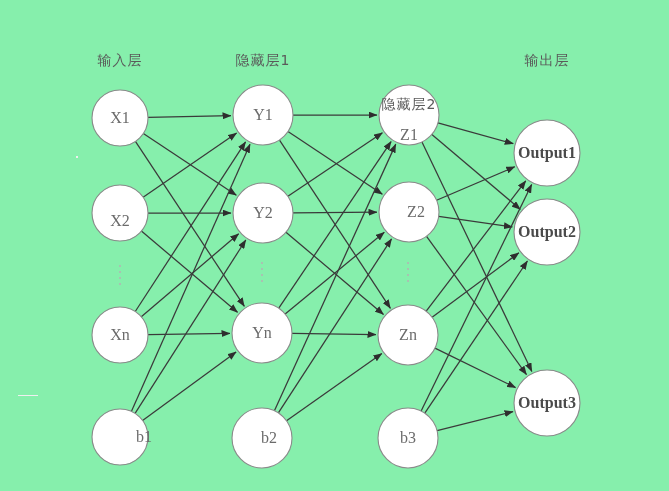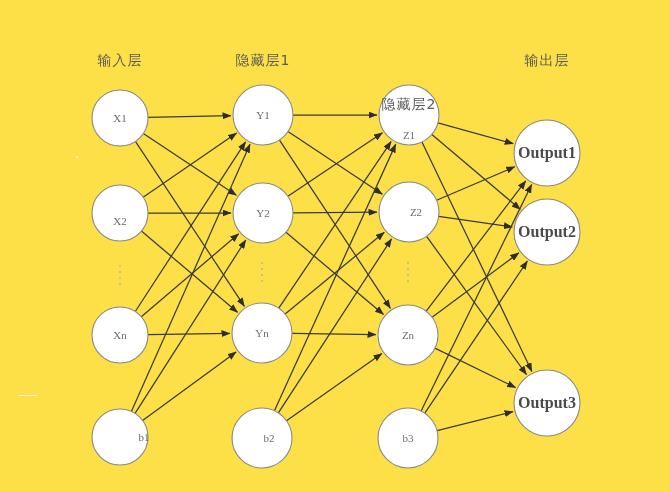--- a/index.html
+++ b/index.html
@@ -4,21 +4,21 @@
 <style>
   html, body {
     margin: 0;
     padding: 0;
     background: #ffffff;
   }
   #canvas {
     position: relative;
     width: 669px;
     height: 491px;
-    background: #fde047;
+    background: #86efac;
     overflow: hidden;
     font-family: "Liberation Serif", "DejaVu Serif", serif;
   }
   #net-svg {
     position: absolute;
     left: 0;
     top: 0;
     width: 669px;
     height: 491px;
   }
@@ -28,21 +28,21 @@
     font-size: 14px;
     color: #5a5a5a;
     letter-spacing: 1px;
     white-space: nowrap;
     transform: translateX(-50%);
     user-select: none;
   }
   .node-label {
     position: absolute;
     font-family: "Liberation Serif", "DejaVu Serif", serif;
-    font-size: 11px;
+    font-size: 16px;
     color: #6b6b6b;
     white-space: nowrap;
     transform: translate(-50%, -50%);
     user-select: none;
   }
   .node-label.out {
     font-size: 16px;
     font-weight: bold;
     color: #4a4a4a;
   }

